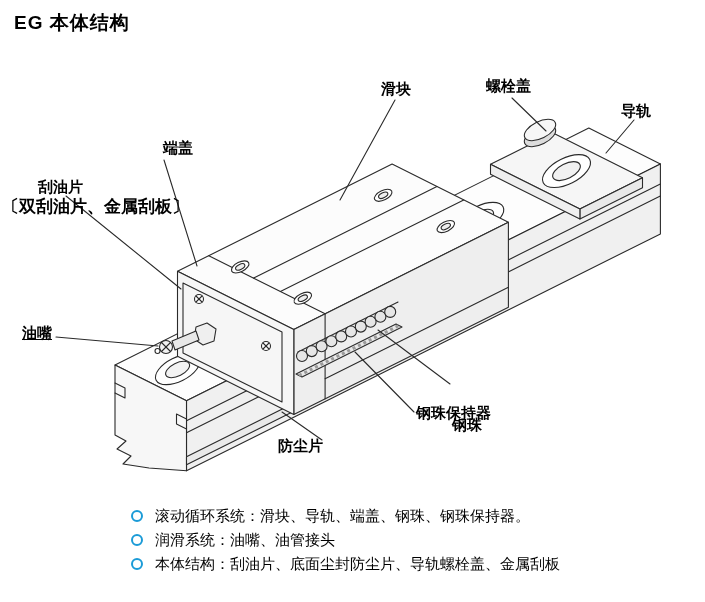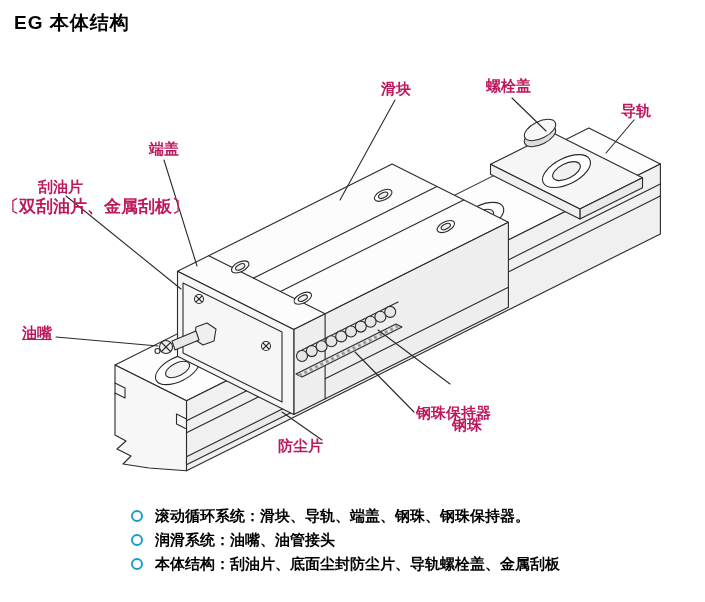--- a/index.html
+++ b/index.html
@@ -6,26 +6,26 @@
   .screen {
     position:relative; width:694px; height:602px; background:#ffffff;
     font-family:"Liberation Sans", sans-serif; color:#111; overflow:hidden;
   }
   .title {
     position:absolute; left:14px; top:10px; margin:0;
     font-size:19px; font-weight:bold; letter-spacing:1px; color:#000;
   }
   .callout {
     position:absolute; font-size:15px; font-weight:600;
-    white-space:nowrap; color:#be185d; line-height:1.15;
+    white-space:nowrap; color:#000000; line-height:1.15;
   }
   .callout.sub { font-size:17px; font-weight:600; }
   svg.scene { position:absolute; left:0; top:0; }
   .notes { position:absolute; left:131px; top:507px; margin:0; padding:0; list-style:none; }
-  .note { display:flex; align-items:flex-start; margin:0 0 5px 0; font-size:15px; font-weight:700; color:#000; }
+  .note { display:flex; align-items:flex-start; margin:0 0 5px 0; font-size:15px; font-weight:400; color:#000; }
   .bullet {
     flex:none; width:8px; height:8px; border:2px solid #1b9bd7;
     border-radius:50%; margin:3px 12px 0 0; background:#fff;
   }
   .stroke { stroke:#2a2a2a; stroke-width:1.1; stroke-linejoin:round; stroke-linecap:round; }
 </style>
 </head>
 <body>
 
 <div class="screen">
@@ -123,21 +123,21 @@
       <line class="stroke" x1="56" y1="337" x2="158" y2="346"></line>
       <line class="stroke" x1="450" y1="384" x2="378" y2="330"></line>
       <line class="stroke" x1="414" y1="412" x2="355" y2="352"></line>
       <line class="stroke" x1="322" y1="440" x2="282" y2="412"></line>
     </g>
   </svg>
 
   <div class="callout" style="left:381px; top:80px;">滑块</div>
   <div class="callout" style="left:486px; top:77px;">螺栓盖</div>
   <div class="callout" style="left:621px; top:102px;">导轨</div>
-  <div class="callout" style="left:149px; top:140px;">端盖</div>
+  <div class="callout" style="left:163px; top:140px;font-family:Liberation Serif, serif;">端盖</div>
   <div class="callout" style="left:27px;  top:178px;margin-left:11px;">刮油片</div>
   <div class="callout sub" style="left:2px; top:197px;">〔双刮油片、金属刮板〕</div>
   <div class="callout" style="left:22px;  top:324px;text-decoration:underline;">油嘴</div>
   <div class="callout" style="left:452px; top:376px;margin-top:40px;">钢珠</div>
   <div class="callout" style="left:416px; top:404px;">钢珠保持器</div>
   <div class="callout" style="left:278px; top:437px;">防尘片</div>
 
   <ul class="notes">
     <li class="note">
       <span class="bullet"></span>

